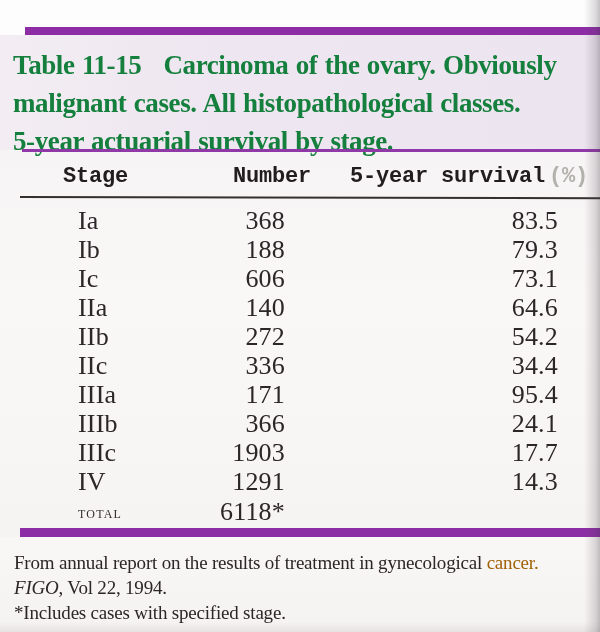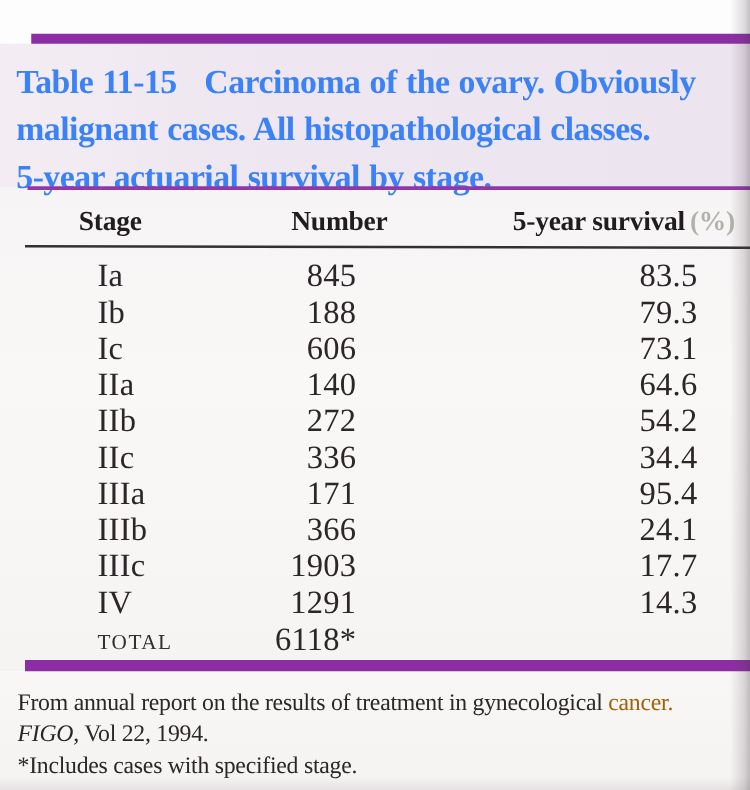--- a/index.html
+++ b/index.html
@@ -21,44 +21,44 @@
     background:linear-gradient(180deg,#f9f6f6 0%,#f5f2f2 100%);}
 
   
   .bar-top{position:absolute;left:25px;right:0;top:27px;height:8px;background:#8d2da6;}
   .rule-under-title{position:absolute;left:22px;right:0;top:149px;height:3px;background:#9138a9;}
   .bar-bottom{position:absolute;left:20px;right:0;top:528px;height:9px;background:#8d2da6;}
 
   
   .title{
     position:absolute;left:13px;top:46px;width:585px;
-    font-size:27px;font-weight:bold;color:#3b82f6;
+    font-size:27px;font-weight:bold;color:#15803d;
     line-height:38px;letter-spacing:-0.4px;word-spacing:1px;
     white-space:pre;overflow:hidden;
   }
 
   
   .thead{position:absolute;left:0;top:164px;width:600px;height:28px;
-    font-size:22px;font-weight:bold;color:#211d1f;letter-spacing:-0.2px;}
+    font-size:22px;font-weight:bold;color:#211d1f;letter-spacing:-0.2px;font-family:Liberation Mono, monospace;}
   .th-stage{position:absolute;left:63px;top:0;}
   .th-number{position:absolute;left:233px;top:0;}
   .th-survival{position:absolute;right:12px;top:0;white-space:nowrap;}
   .th-unit{color:#b3b1ac;margin-left:4px;}
   .thead-rule{position:absolute;left:20px;right:0;top:196px;height:2px;background:#34302f;
     transform:rotate(0.12deg);transform-origin:left center;}
 
   
   .rows{position:absolute;left:0;top:206px;width:600px;}
   .row{display:grid;grid-template-columns:100px 107px 273px;padding-left:78px;
     height:29px;line-height:29px;font-size:26px;color:#2b2628;letter-spacing:0.2px;}
   .cell-stage{text-align:left;}
   .cell-number{text-align:right;}
   .cell-survival{text-align:right;}
   .row-total{height:32px;line-height:32px;}
-  .total-label{font-size:17px;letter-spacing:1.2px;padding-top:2px;color:#332e30;}
+  .total-label{font-size:12px;letter-spacing:1.2px;padding-top:2px;color:#332e30;}
 
   
   .footer{position:absolute;left:14px;top:550px;width:586px;
     font-size:19px;color:#2b2628;letter-spacing:-0.2px;line-height:25px;}
   .footer .line{white-space:nowrap;overflow:hidden;}
   .faded{color:#a16207;}
   .journal{font-style:italic;margin-top:28px;}
 
   
   .shadow-right{position:absolute;right:0;top:0;width:16px;height:632px;pointer-events:none;
@@ -87,21 +87,21 @@
   <div class="thead">
     <span class="th-stage">Stage</span>
     <span class="th-number">Number</span>
     <span class="th-survival"><span>5-year survival</span><span class="th-unit">(%)</span></span>
   </div>
   <div class="thead-rule"></div>
 
   <div class="rows">
     <div class="row">
       <span class="cell-stage">Ia</span>
-      <span class="cell-number">845</span>
+      <span class="cell-number">368</span>
       <span class="cell-survival">83.5</span>
     </div>
     <div class="row">
       <span class="cell-stage">Ib</span>
       <span class="cell-number">188</span>
       <span class="cell-survival">79.3</span>
     </div>
     <div class="row">
       <span class="cell-stage">Ic</span>
       <span class="cell-number">606</span>

